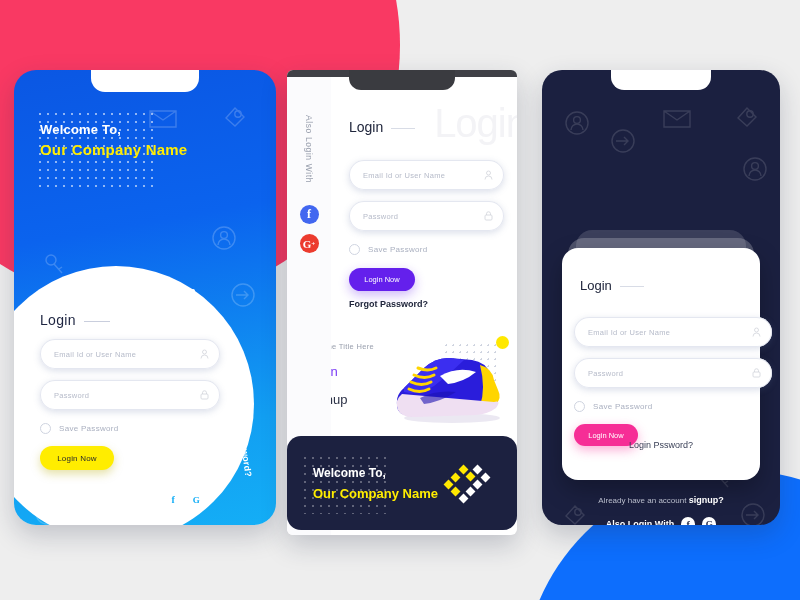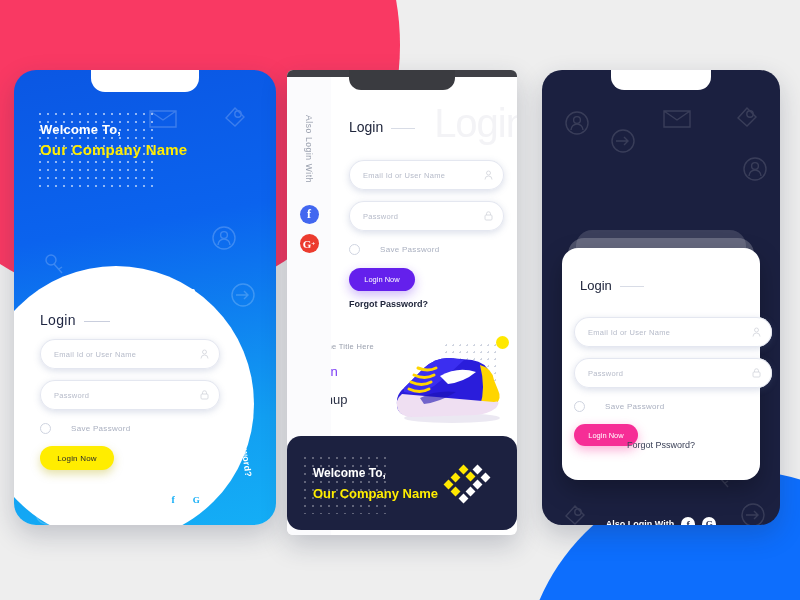--- a/index.html
+++ b/index.html
@@ -61,21 +61,21 @@
   .p1-title { font-size: 14px; color: #1d2440; font-weight: normal; letter-spacing: .3px; }
   .p1-title-rule { display:inline-block; width: 26px; height:1px; background:#c9cedd; vertical-align: middle; margin-left: 8px; }
   .soft-input {
     position: relative; height: 30px; margin-top: 11px;
     border-radius: 15px; background: #fff;
     box-shadow: 0 2px 7px rgba(90,110,160,0.22), inset 0 0 0 1px rgba(225,228,238,.9);
     display: flex; align-items: center;
   }
   .soft-input span.ph { font-size: 7.5px; color: #b6bbc9; padding-left: 14px; letter-spacing: .3px; }
   .soft-input .ico { position: absolute; right: 10px; top: 50%; transform: translateY(-50%); opacity: .45; }
-  .chk-row { display: flex; align-items: center; margin-top: 13px; gap: 20px; }
+  .chk-row { display: flex; align-items: center; margin-top: 13px; gap: 8px; }
   .chk { width: 11px; height: 11px; border-radius: 50%; border: 1px solid #cfd4e0; background:#fff; }
   .chk-label { font-size: 8px; color: #aab0c0; letter-spacing: .3px; }
   .btn {
     display: inline-flex; align-items: center; justify-content: center;
     border: none; cursor: pointer; font-weight: normal;
   }
   #p1-login-btn {
     margin-top: 12px; width: 74px; height: 24px; border-radius: 12px;
     background: #ffed00; color: #2a2a2a; font-size: 8px; letter-spacing: .2px;
     box-shadow: 0 4px 10px rgba(180,170,0,.35);
@@ -429,23 +429,26 @@
             <path d="M7 9 V6.5 a4 4 0 0 1 8 0 V9" fill="none" stroke="#9aa0ae" stroke-width="1.6"></path>
           </svg>
         </div>
         <div class="chk-row">
           <div class="chk"></div>
           <span class="chk-label">Save Password</span>
         </div>
         <button class="btn" id="p3-login-btn">Login Now</button>
       </div>
 
-      <div class="p3-forgot">Forgot Pssword?</div>
-    </div>
-
+      <div class="p3-forgot">Login Pssword?</div>
+    </div>
+
+    <div class="p3-already">
+      <span>Already have an account </span><b>signup?</b>
+    </div>
 
     <div class="p3-footer">
       <span class="lbl">Also Login With</span>
       <span class="soc w3">
           <span class="f">f</span>
         </span>
       <span class="soc w3">
           <span class="g">G</span>
         </span>
     </div>

